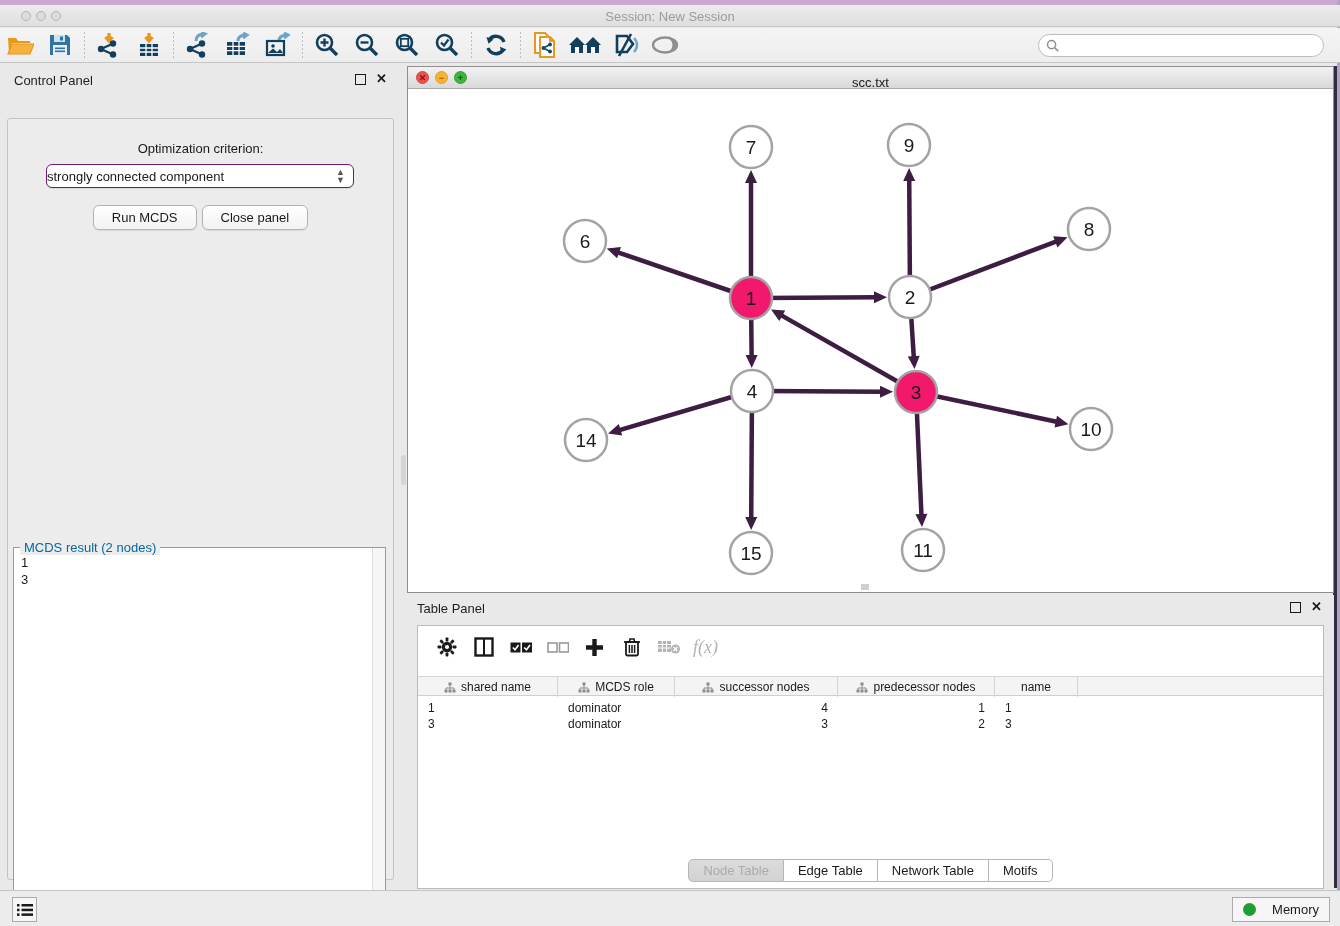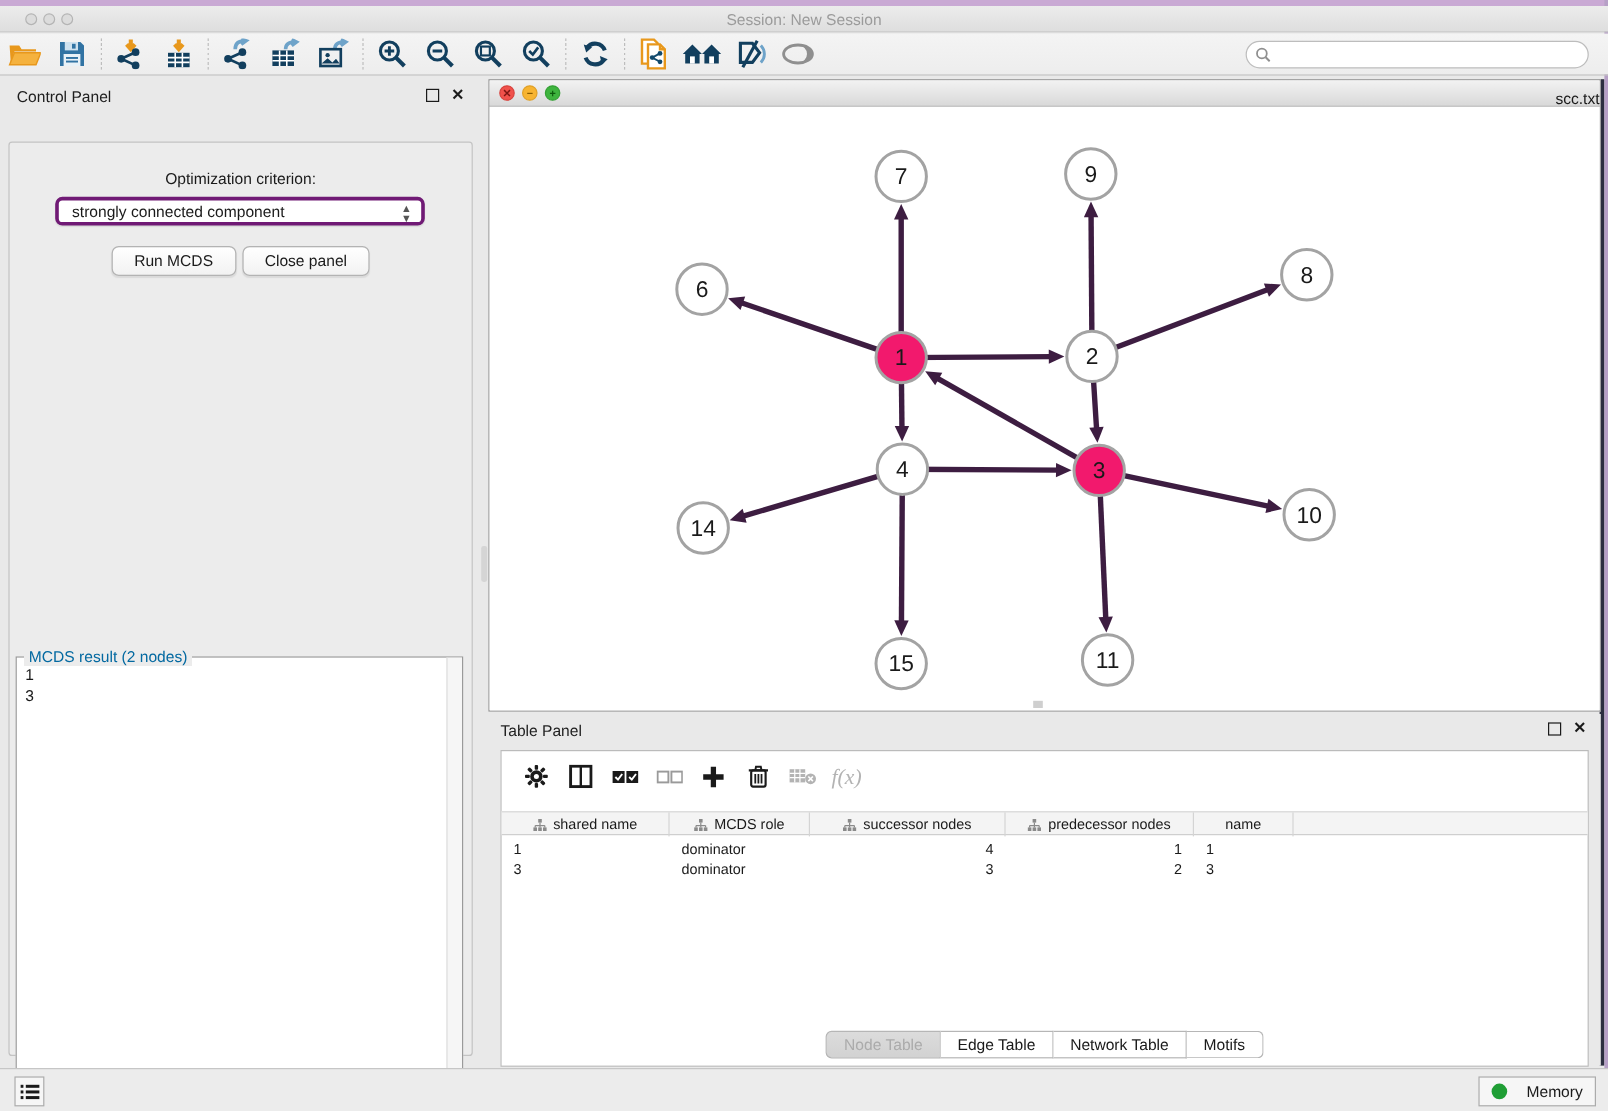--- a/index.html
+++ b/index.html
@@ -37,22 +37,22 @@
   .cp-tabs { position:absolute; left:0; top:30px; width:100%; display:flex; justify-content:center; }
   .tab { height:23px; padding:0 14px; font-size:13px; line-height:22px; background:#fff;
     border:1px solid #b6b6b6; border-left:none; color:#1a1a1a; }
   .tab:first-child { border-left:1px solid #b6b6b6; border-radius:5px 0 0 5px; }
   .tab:last-child { border-radius:0 5px 5px 0; }
   .tab.selected { background:linear-gradient(#dcdcdc,#d2d2d2); color:#ababab; }
   .cp-body { position:absolute; left:7px; top:52px; width:387px; height:762px;
     background:#ececec; border:1px solid #c3c3c3; border-radius:3px; }
   .opt-label { position:absolute; left:0; width:100%; top:22px; text-align:center; font-size:13px; color:#1a1a1a; }
   .criterion-select { position:absolute; left:38px; top:45px; width:308px; height:24px; background:#fff;
-    border:3px solid #701a75; border-radius:6px; font-size:13px; color:#1a1a1a;
-    display:flex; align-items:center; padding-left:11px; box-shadow:0 1px 1px rgba(0,0,0,.08); }
+    border:1px solid #701a75; border-radius:6px; font-size:13px; color:#1a1a1a;
+    display:flex; align-items:center; box-shadow:0 1px 1px rgba(0,0,0,.08); }
   .select-arrows { position:absolute; right:8px; top:3px; display:flex; flex-direction:column; line-height:8px;
     font-size:9px; color:#555; }
   .cp-buttons { position:absolute; left:0; top:86px; width:100%; display:flex; justify-content:center; gap:5px; }
   .push-btn { height:25px; padding:0 18px; background:linear-gradient(#ffffff,#f2f2f2);
     border:1px solid #b3b3b3; border-radius:6px; font-size:13px; color:#1a1a1a;
     font-family:"Liberation Sans", sans-serif; box-shadow:0 1px 1px rgba(0,0,0,.08); }
   .result-box { position:absolute; left:5px; top:428px; width:373px; height:382px;
     border:1px solid #9a9a9a; background:#fff; }
   .result-legend { position:absolute; left:6px; top:-8px; background:#ececec; padding:0 4px;
     font-size:13px; color:#0369a1; white-space:nowrap; }
@@ -60,21 +60,21 @@
     white-space:pre-line; line-height:17px; }
   .result-scrollbar { position:absolute; right:0; top:0; width:13px; height:100%;
     background:#f6f6f6; border-left:1px solid #ddd; }
   .splitter-handle { position:absolute; left:401px; top:455px; width:5px; height:30px; background:#d5d5d5; border-radius:2px; }
 
   
   .network-frame { position:absolute; left:407px; top:66px; width:927px; height:527px;
     border:1px solid #8f8f8f; background:#fff; }
   .nf-titlebar { position:absolute; left:0; top:0; width:100%; height:22px;
     background:linear-gradient(#f2f2f2,#d9d9d9); border-bottom:1px solid #aaa; }
-  .nf-title { position:absolute; left:0; right:0; top:8px; text-align:right; font-size:13px; color:#1a1a1a; }
+  .nf-title { position:absolute; left:0; right:0; top:8px; text-align:center; font-size:13px; color:#1a1a1a; }
   .tl { position:absolute; top:4px; width:13px; height:13px; border-radius:50%;
     font-size:9px; font-weight:bold; text-align:center; line-height:13px; }
   .tl-red { left:8px; background:#f0514b; border:1px solid #d8423d; color:#7e1512; }
   .tl-yellow { left:27px; background:#f7b431; border:1px solid #e0a027; color:#8a5c00; }
   .tl-green { left:46px; background:#3eb43e; border:1px solid #33a033; color:#0d5c0d; }
   .nf-canvas { position:absolute; left:0; top:22px; width:925px; height:503px; background:#fff; }
   .hscroll-handle { position:absolute; left:453px; bottom:2px; width:8px; height:6px; background:#cfcfcf; }
 
   
   .table-panel { position:absolute; left:407px; top:595px; width:927px; height:293px; background:#e9e9e9; }

